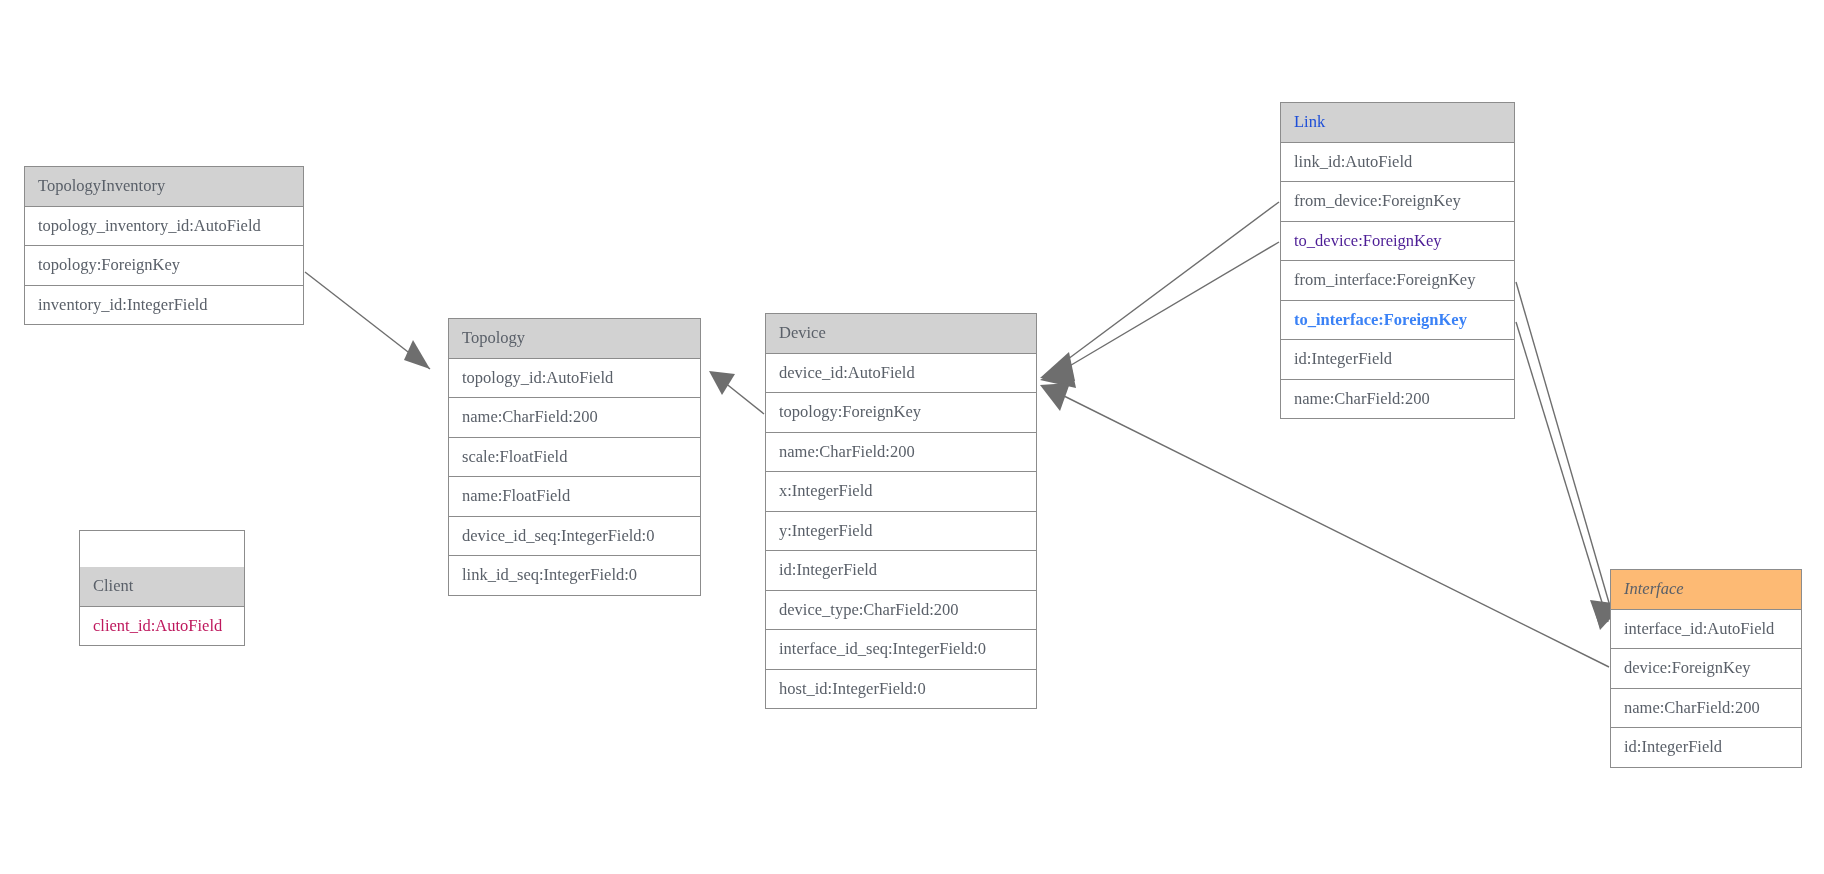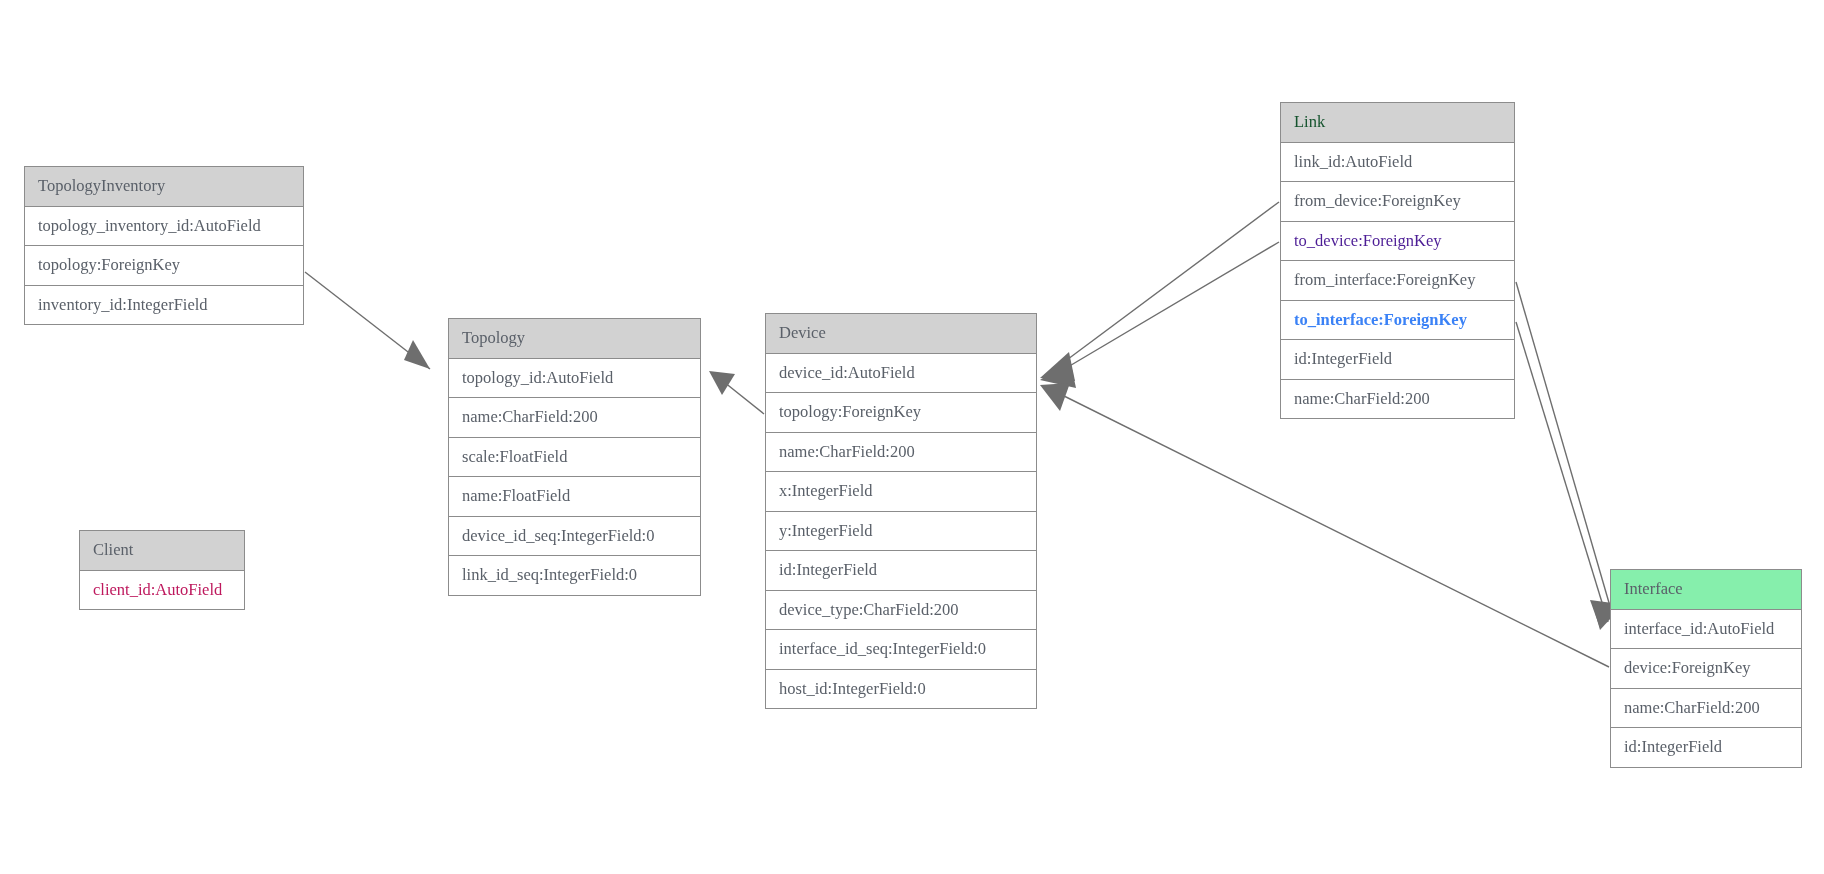--- a/index.html
+++ b/index.html
@@ -110,34 +110,34 @@
         <div class="entity-row" style="color: rgb(90, 96, 105); border-bottom-color: rgb(140, 140, 140);">topology:ForeignKey</div>
         <div class="entity-row" style="color: rgb(90, 96, 105); border-bottom-color: rgb(140, 140, 140);">name:CharField:200</div>
         <div class="entity-row" style="color: rgb(90, 96, 105); border-bottom-color: rgb(140, 140, 140);">x:IntegerField</div>
         <div class="entity-row" style="color: rgb(90, 96, 105); border-bottom-color: rgb(140, 140, 140);">y:IntegerField</div>
         <div class="entity-row" style="color: rgb(90, 96, 105); border-bottom-color: rgb(140, 140, 140);">id:IntegerField</div>
         <div class="entity-row" style="color: rgb(90, 96, 105); border-bottom-color: rgb(140, 140, 140);">device_type:CharField:200</div>
         <div class="entity-row" style="color: rgb(90, 96, 105); border-bottom-color: rgb(140, 140, 140);">interface_id_seq:IntegerField:0</div>
         <div class="entity-row" style="color: rgb(90, 96, 105); border-bottom-color: rgb(140, 140, 140);">host_id:IntegerField:0</div>
       </div>
       <div class="entity" style="left: 1280px; top: 102px; width: 235px; border-color: rgb(140, 140, 140);">
-        <div class="entity-header" style="background: rgb(210, 210, 210); color: #14532d; border-bottom-color: rgb(140, 140, 140);">Link</div>
+        <div class="entity-header" style="background: rgb(210, 210, 210); color: #1d4ed8; border-bottom-color: rgb(140, 140, 140);">Link</div>
         <div class="entity-row" style="color: rgb(90, 96, 105); border-bottom-color: rgb(140, 140, 140);">link_id:AutoField</div>
         <div class="entity-row" style="color: rgb(90, 96, 105); border-bottom-color: rgb(140, 140, 140);">from_device:ForeignKey</div>
         <div class="entity-row" style="color: #4c1d95; border-bottom-color: rgb(140, 140, 140);">to_device:ForeignKey</div>
         <div class="entity-row" style="color: rgb(90, 96, 105); border-bottom-color: rgb(140, 140, 140);">from_interface:ForeignKey</div>
         <div class="entity-row" style="color: #3b82f6; border-bottom-color: rgb(140, 140, 140); font-weight: bold;">to_interface:ForeignKey</div>
         <div class="entity-row" style="color: rgb(90, 96, 105); border-bottom-color: rgb(140, 140, 140);">id:IntegerField</div>
         <div class="entity-row" style="color: rgb(90, 96, 105); border-bottom-color: rgb(140, 140, 140);">name:CharField:200</div>
       </div>
       <div class="entity" style="left: 1610px; top: 569px; width: 192px; border-color: rgb(140, 140, 140);">
-        <div class="entity-header" style="background: #86efac; color: rgb(90, 96, 105); border-bottom-color: rgb(140, 140, 140);">Interface</div>
+        <div class="entity-header" style="background: #fdba74; color: rgb(90, 96, 105); border-bottom-color: rgb(140, 140, 140); font-style: italic;">Interface</div>
         <div class="entity-row" style="color: rgb(90, 96, 105); border-bottom-color: rgb(140, 140, 140);">interface_id:AutoField</div>
         <div class="entity-row" style="color: rgb(90, 96, 105); border-bottom-color: rgb(140, 140, 140);">device:ForeignKey</div>
         <div class="entity-row" style="color: rgb(90, 96, 105); border-bottom-color: rgb(140, 140, 140);">name:CharField:200</div>
         <div class="entity-row" style="color: rgb(90, 96, 105); border-bottom-color: rgb(140, 140, 140);">id:IntegerField</div>
       </div>
       <div class="entity" style="left: 79px; top: 530px; width: 166px; border-color: rgb(140, 140, 140);">
-        <div class="entity-header" style="background: rgb(210, 210, 210); color: rgb(90, 96, 105); border-bottom-color: rgb(140, 140, 140);">Client</div>
+        <div class="entity-header" style="background: rgb(210, 210, 210); color: rgb(90, 96, 105); border-bottom-color: rgb(140, 140, 140); margin-top: 36px;">Client</div>
         <div class="entity-row" style="color: #be185d; border-bottom-color: rgb(140, 140, 140); font-family: Liberation Serif, serif;">client_id:AutoField</div>
       </div>
     </div>
 </div>
 
 </body></html>

